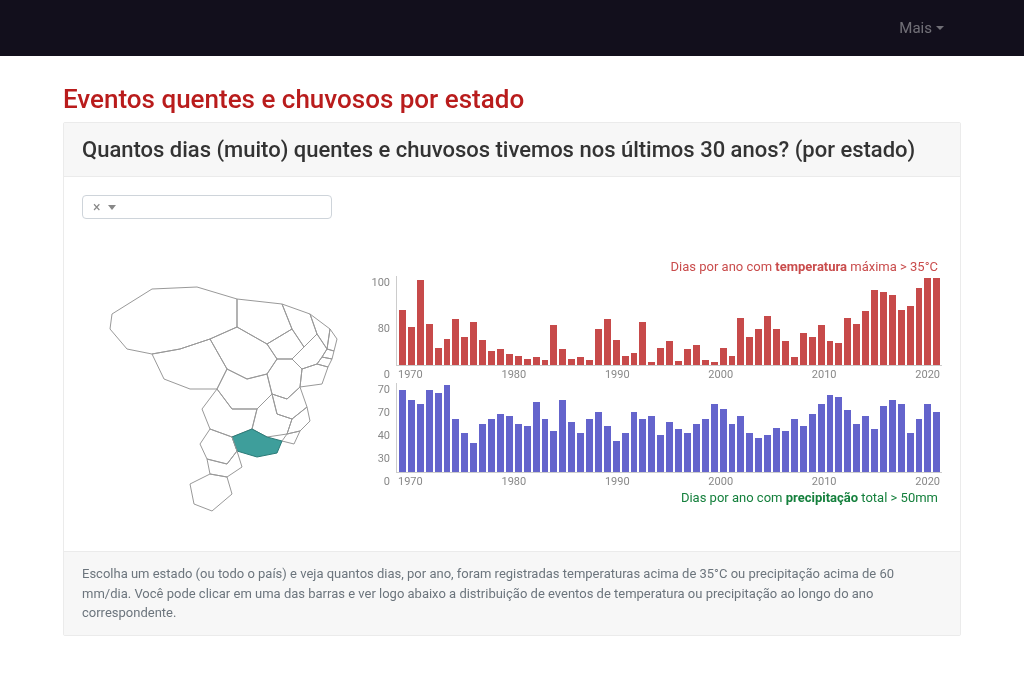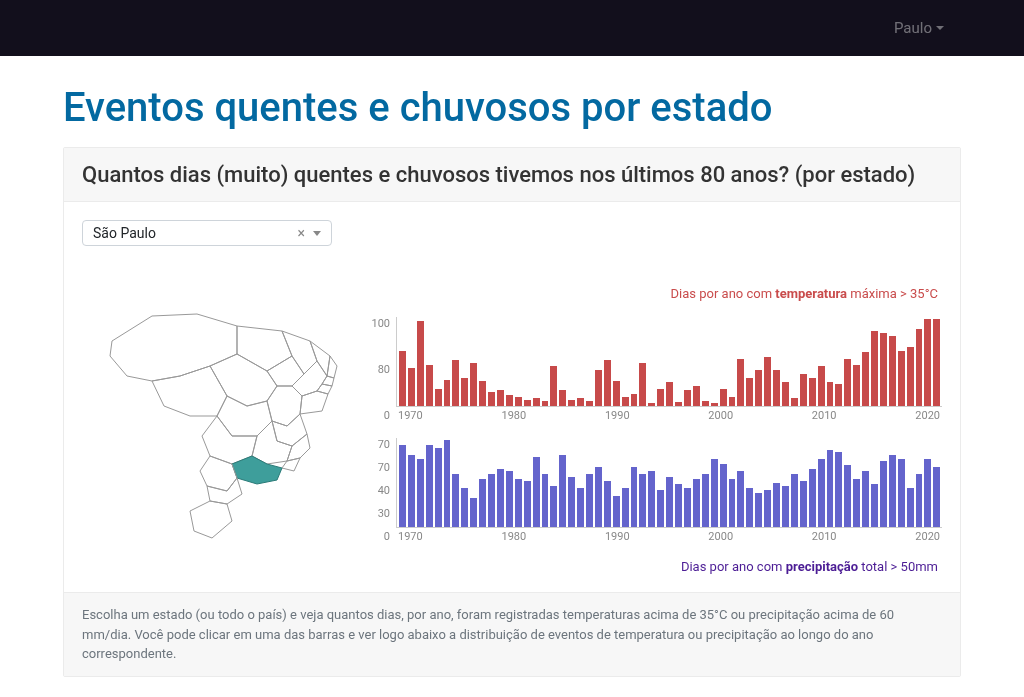--- a/index.html
+++ b/index.html
@@ -4,78 +4,77 @@
 <style>
   * { box-sizing: border-box; }
   html, body { margin:0; padding:0; font-family: -apple-system, BlinkMacSystemFont, "Segoe UI", Roboto, "Helvetica Neue", Arial, sans-serif; background:#fff; color:#212529; }
   .navbar { background:#120f1c; height:56px; display:flex; align-items:center; padding:0 32px; color:#f8f9fa; }
   .navbar-brand { color:#f8f9fa; font-size:18px; font-weight:400; padding-left:48px; }
   .navbar-spacer { flex:1; }
   .navbar-link { color:rgba(255,255,255,0.4); font-size:15px; display:flex; align-items:center; gap:4px; cursor:pointer; padding-right:48px; }
   .caret { width:0; height:0; border-left:4px solid transparent; border-right:4px solid transparent; border-top:4px solid currentColor; }
 
   .container { max-width:930px; margin:0 auto; padding:0 16px; }
-  h1.page-title { font-size:40px; font-weight:500; margin:28px 0 16px; color:#0369a1; }
+  h1.page-title { font-size:26px; font-weight:500; margin:28px 0 8px; color:#b91c1c; }
 
   .card { border:1px solid #ebebeb; border-radius:2px; margin-bottom:20px; }
   .card-header { background:#f7f7f7; border-bottom:1px solid #ebebeb; padding:14px 18px; font-size:22px; font-weight:500; color:#333; }
   .card-body { padding:18px; }
   .card-footer { background:#f7f7f7; border-top:1px solid #ebebeb; padding:12px 18px; font-size:13px; color:#6c757d; line-height:1.5; }
 
   .select-wrap { display:inline-flex; align-items:center; border:1px solid #ced4da; border-radius:4px; padding:4px 10px; font-size:14px; min-width:250px; justify-content:space-between; cursor:pointer; background:#fff; }
   .select-text { flex:1; }
   .select-icons { display:flex; align-items:center; gap:8px; color:#888; }
   .select-x { font-size:14px; line-height:1; }
   .select-caret { width:0; height:0; border-left:4px solid transparent; border-right:4px solid transparent; border-top:5px solid #888; }
 
   .viz-row { display:flex; gap:24px; margin-top:40px; align-items:flex-start; }
   .map-col { flex:0 0 260px; }
-  .charts-col { flex:1; display:flex; flex-direction:column; gap:16px; }
+  .charts-col { flex:1; display:flex; flex-direction:column; gap:2px; }
 
   .map-svg { width:260px; height:270px; }
   .state-shape { fill:none; stroke:#999; stroke-width:1; }
   .state-selected { fill:#3e9e9b; stroke:#2b7b78; }
 
   .chart-title { font-size:13px; text-align:right; padding-right:4px; }
   .chart-title.temp { color:#c94c4c; }
-  .chart-title.rain { color:#4c1d95; }
+  .chart-title.rain { color:#15803d; }
   .chart-title b { font-weight:700; }
 
   .chart-area { display:flex; font-size:11px; color:#888; }
   .y-axis { display:flex; flex-direction:column; justify-content:space-between; align-items:flex-end; padding-right:6px; width:30px; }
   .bars-wrap-outer { flex:1;text-align:center; }
   .bars-wrap { display:flex; align-items:flex-end; gap:2px; border-left:1px solid #ccc; border-bottom:1px solid #ccc; padding:2px 2px 0 2px; }
   .bars-wrap.temp { height:90px; }
   .bars-wrap.rain { height:90px; }
   .bar { flex:1; min-width:4px; }
   .bar.temp { background:#c74a4a; }
   .bar.rain { background:#6464cc; }
   .x-axis { display:flex; font-size:11px; color:#888; margin-top:2px; }
   .x-axis-inner { flex:1; display:flex; justify-content:space-between; padding:0 2px; }
 </style>
 </head>
 <body>
 
 <div class="navbar">
   <div class="navbar-spacer"></div>
   <div class="navbar-link">
-    <span>Paulo</span>
+    <span>Mais</span>
     <span class="caret"></span>
   </div>
 </div>
 
 <div class="container">
   <h1 class="page-title">Eventos quentes e chuvosos por estado</h1>
 
   <div class="card">
-    <div class="card-header">Quantos dias (muito) quentes e chuvosos tivemos nos últimos 80 anos? (por estado)</div>
+    <div class="card-header">Quantos dias (muito) quentes e chuvosos tivemos nos últimos 30 anos? (por estado)</div>
     <div class="card-body">
 
       <div class="select-wrap">
-        <span class="select-text">São Paulo</span>
         <span class="select-icons">
           <span class="select-x">×</span>
           <span class="select-caret"></span>
         </span>
       </div>
 
       <div class="viz-row">
 
         <div class="map-col">
           <svg class="map-svg" viewBox="0 0 260 270">

